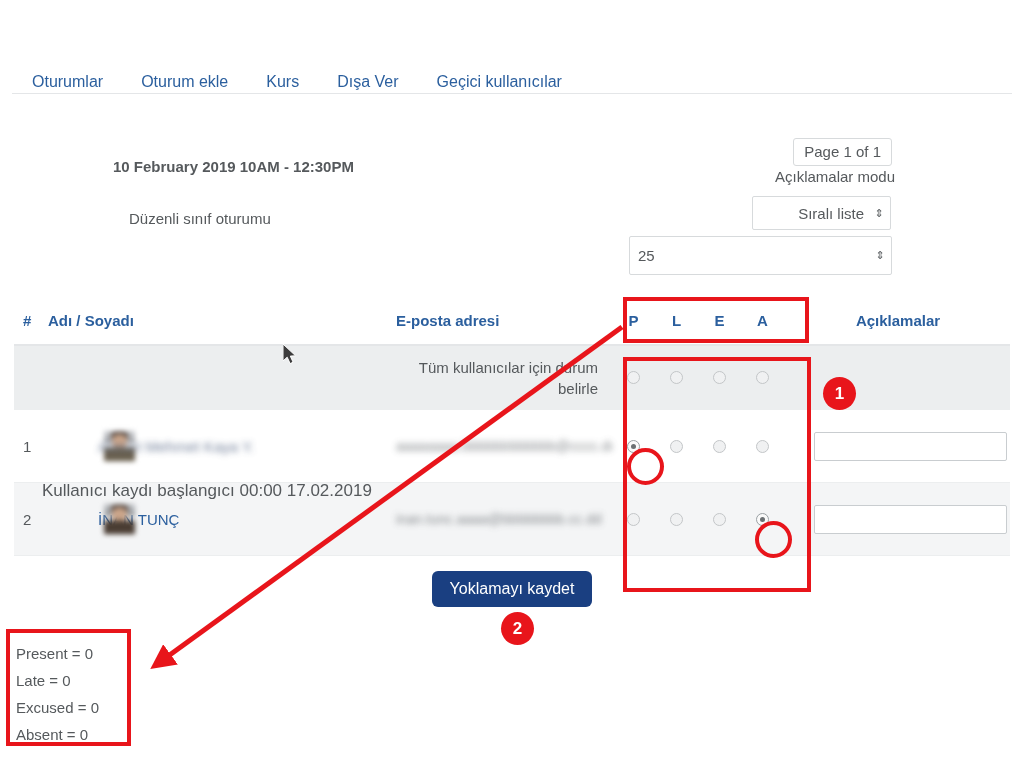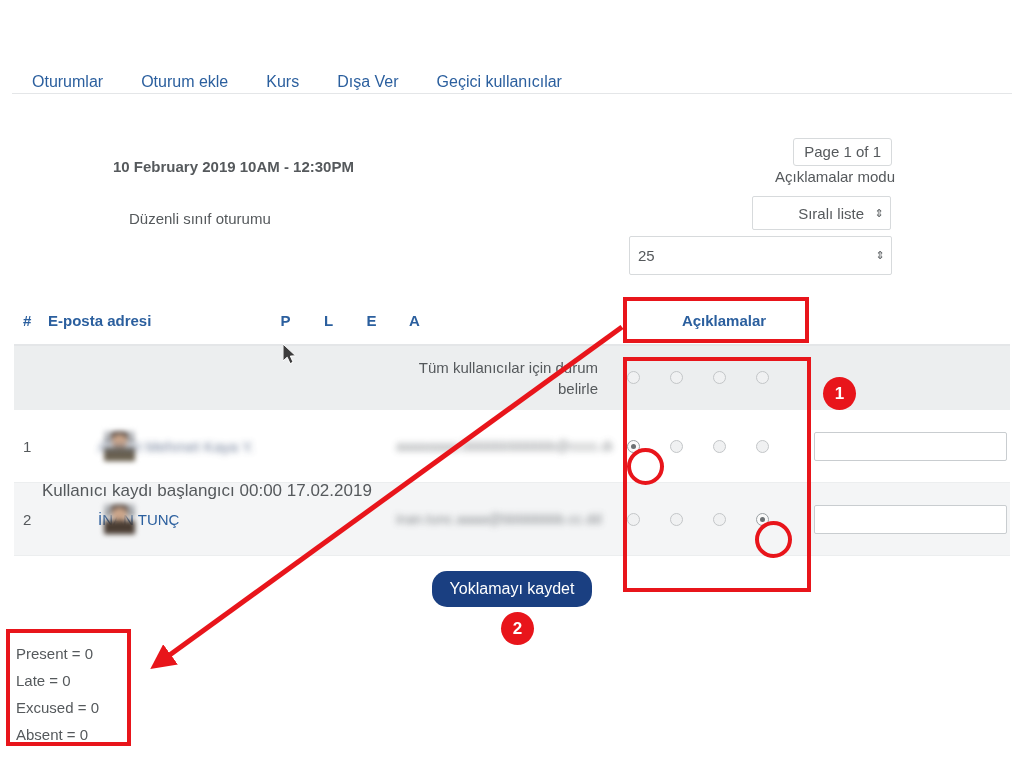--- a/index.html
+++ b/index.html
@@ -325,21 +325,21 @@
   
   .save-btn {
     position: absolute;
     left: 432px;
     top: 571px;
     width: 160px;
     height: 36px;
     background: #1a3f81;
     color: #ffffff;
     border: none;
-    border-radius: 15px;
+    border-radius: 6px;
     font-size: 16px;
     font-family: "Liberation Sans", sans-serif;
     cursor: pointer;
   }
 
   
   .legend-box {
     position: absolute;
     left: 6px;
     top: 629px;
@@ -423,20 +423,21 @@
 
   <div class="select-box" id="perpage-select">
     <span class="sel-value">25</span>
     <span class="sel-arrow">⇕</span>
   </div>
 
   <div class="att-table">
 
     <div class="thead">
       <div class="col-num">#</div>
+      <div class="col-name">Adı / Soyadı</div>
       <div class="col-email">E-posta adresi</div>
       <div class="col-status">
         <span>P</span>
         <span>L</span>
         <span>E</span>
         <span>A</span>
       </div>
       <div class="col-remark">Açıklamalar</div>
     </div>
 

